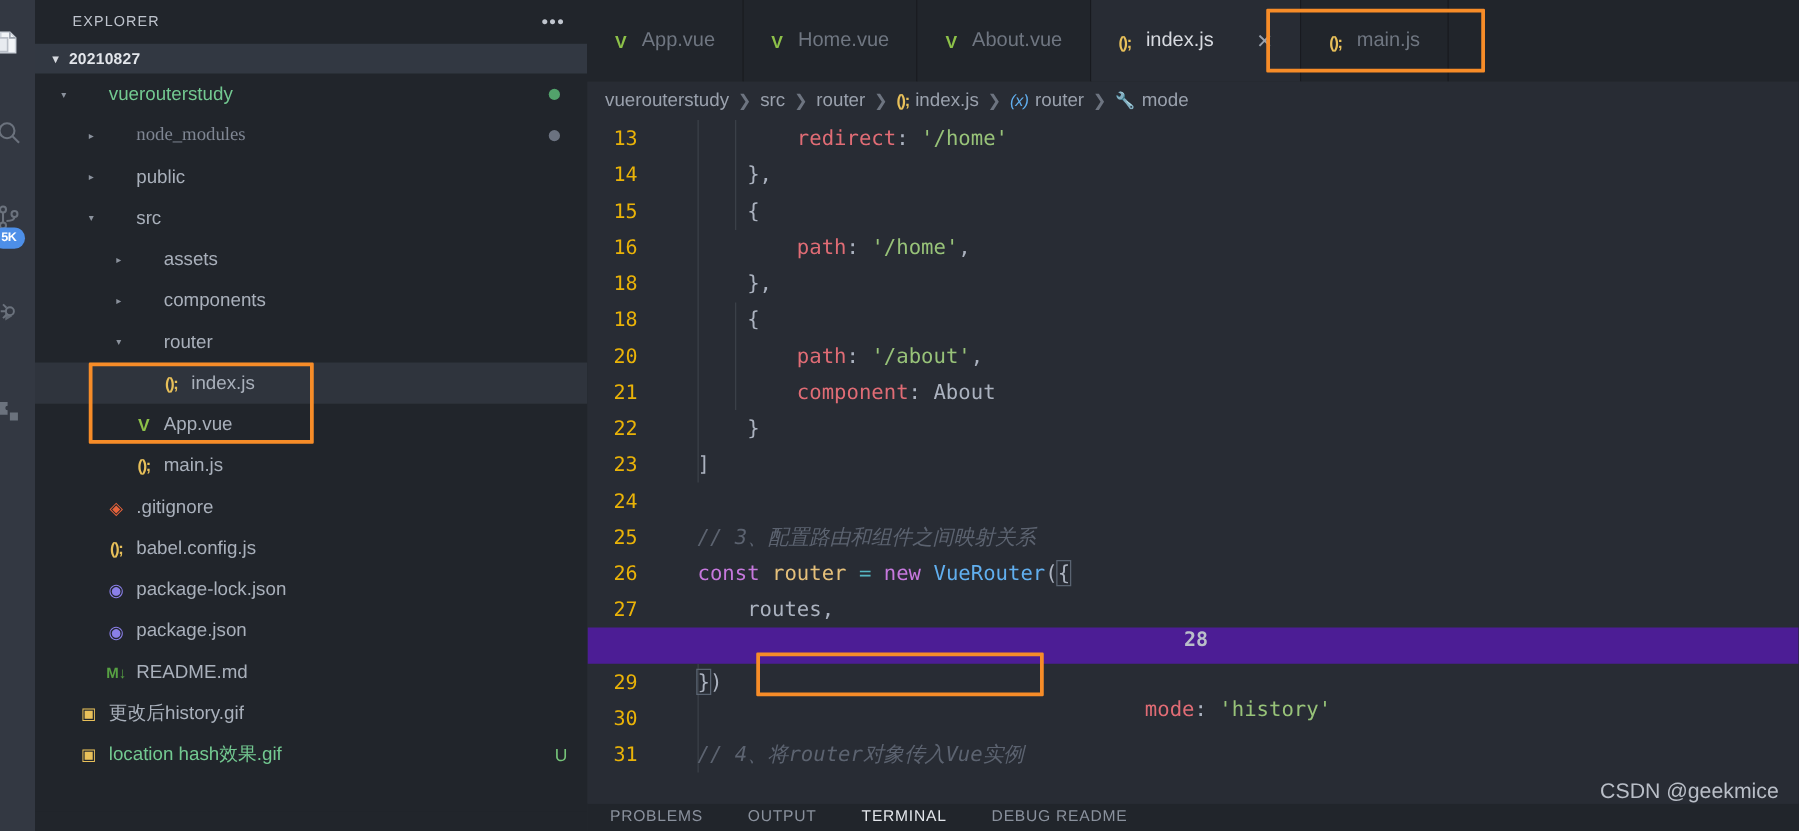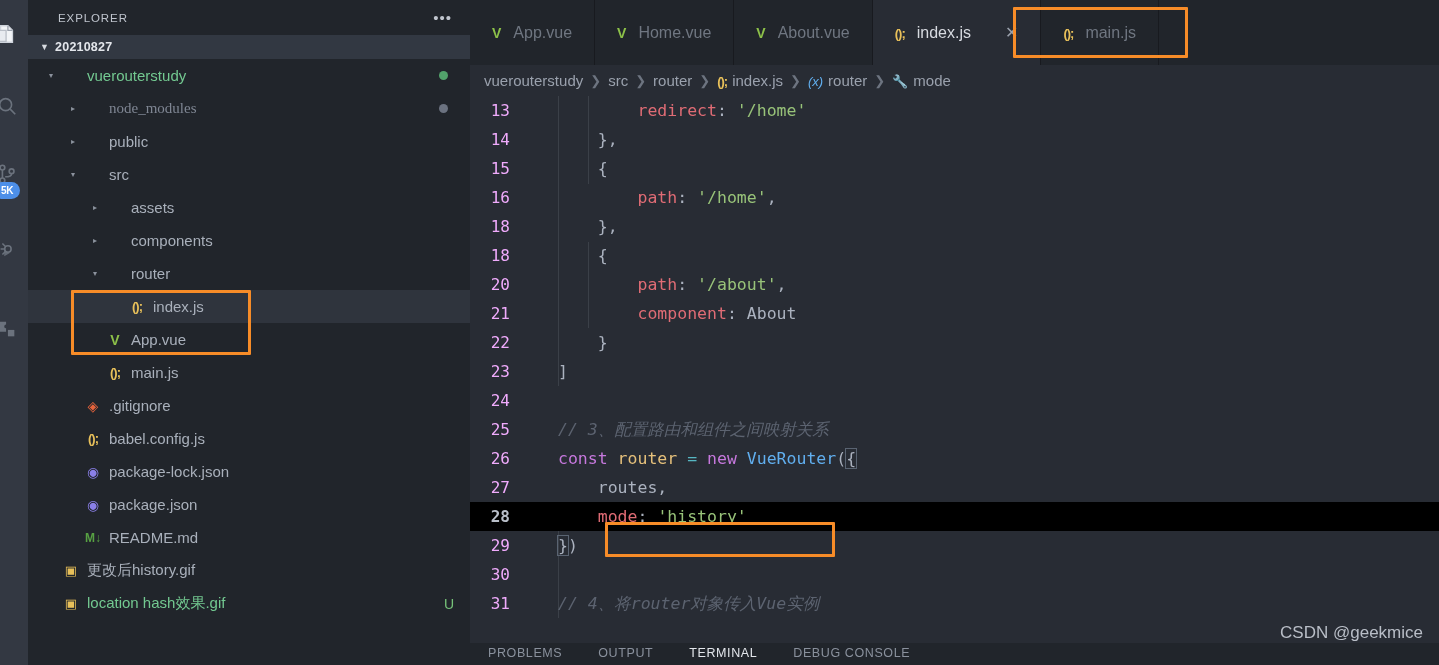--- a/index.html
+++ b/index.html
@@ -111,24 +111,24 @@
   .bc-item { display: flex; align-items: center; gap: 5px; }
 
   .code {
     flex: 1 1 auto; background: #282c34; position: relative;
     overflow: hidden; font-family: "DejaVu Sans Mono", monospace;
     font-size: 16.5px;
   }
   .cline {
     height: 29px; display: flex; align-items: center; position: relative;
   }
-  .cline.current { background: #000000; }
+  .cline.current { background: #4c1d95; flex-direction: column; }
   .lnum {
     width: 56px; flex: 0 0 56px; text-align: right; padding-right: 16px;
-    color: #f0abfc; font-size: 16px; font-family: "DejaVu Sans Mono", monospace;
+    color: #eab308; font-size: 16px; font-family: "DejaVu Sans Mono", monospace;
   }
   .cline.current .lnum { color: #b9bfc9; font-weight: bold; }
   .ctext { white-space: pre; color: #abb2bf; margin-left: 32px; }
 
   .ind-guide {
     position: absolute; width: 1px; background: #3b4048;
     left: 90px;
   }
 
   
@@ -466,21 +466,21 @@
         <div class="cline">
           <span class="lnum">31</span>
           <span class="ctext"><span class="t-cmt">// 4、将router对象传入Vue实例</span></span>
         </div>
       </div>
 
     <div class="panel" id="panel-tabs">
         <span class="panel-tab">PROBLEMS</span>
         <span class="panel-tab">OUTPUT</span>
         <span class="panel-tab active">TERMINAL</span>
-        <span class="panel-tab">DEBUG CONSOLE</span>
+        <span class="panel-tab">DEBUG README</span>
       </div>
   </div>
 
   <div class="hl-box" style="left:1013px; top:7px; width:175px; height:51px;"></div>
   <div class="hl-box" style="left:71px; top:290px; width:180px; height:65px;"></div>
   <div class="hl-box" style="left:605px; top:522px; width:230px; height:35px;"></div>
 
   <div class="watermark">CSDN @geekmice</div>
 </div>
 

